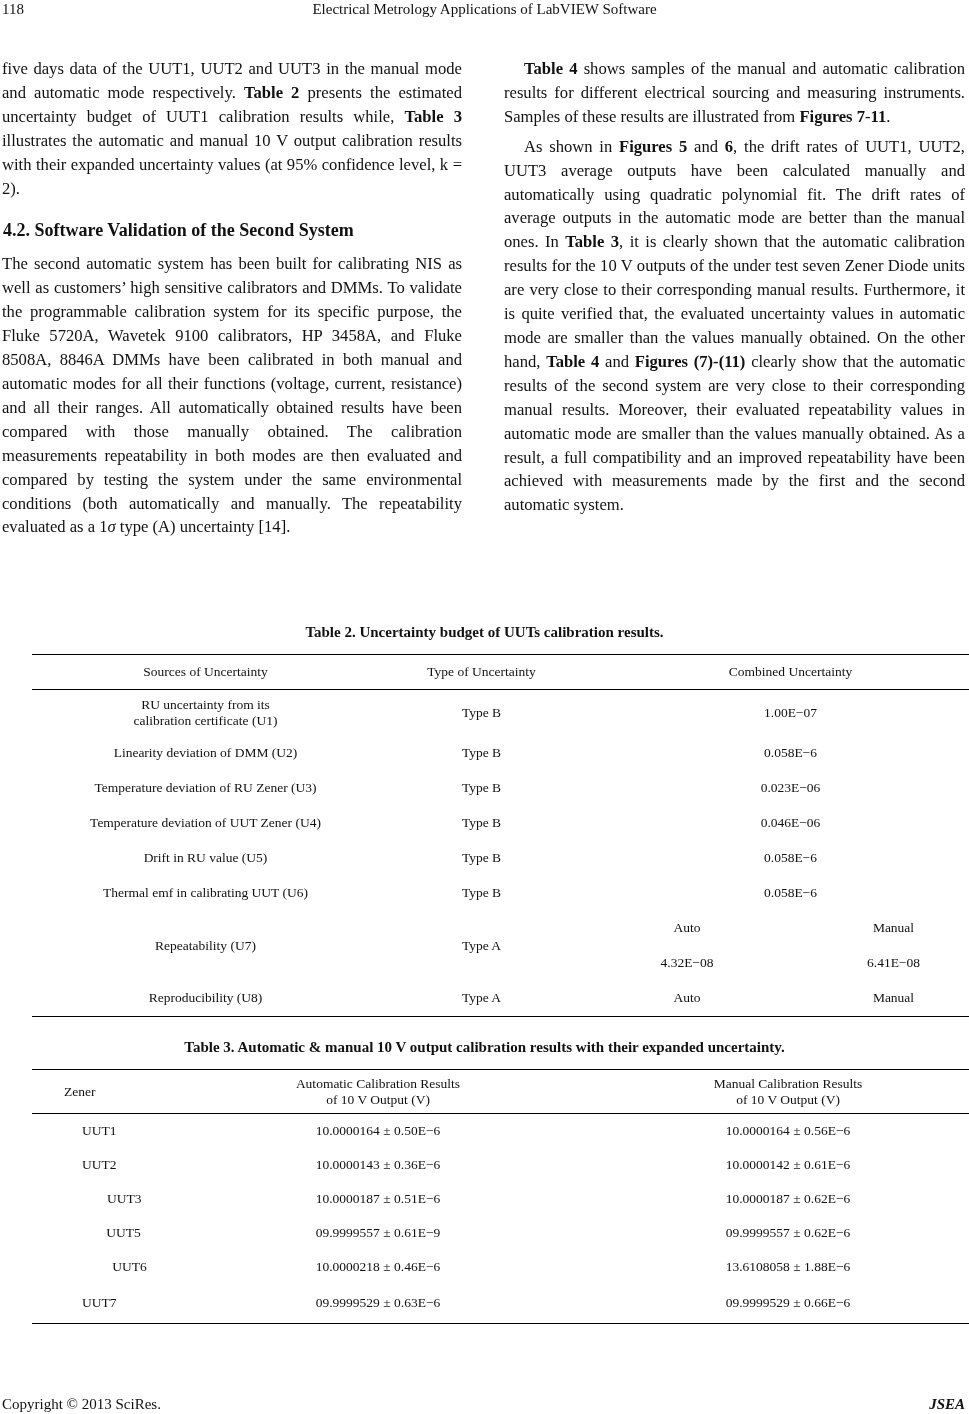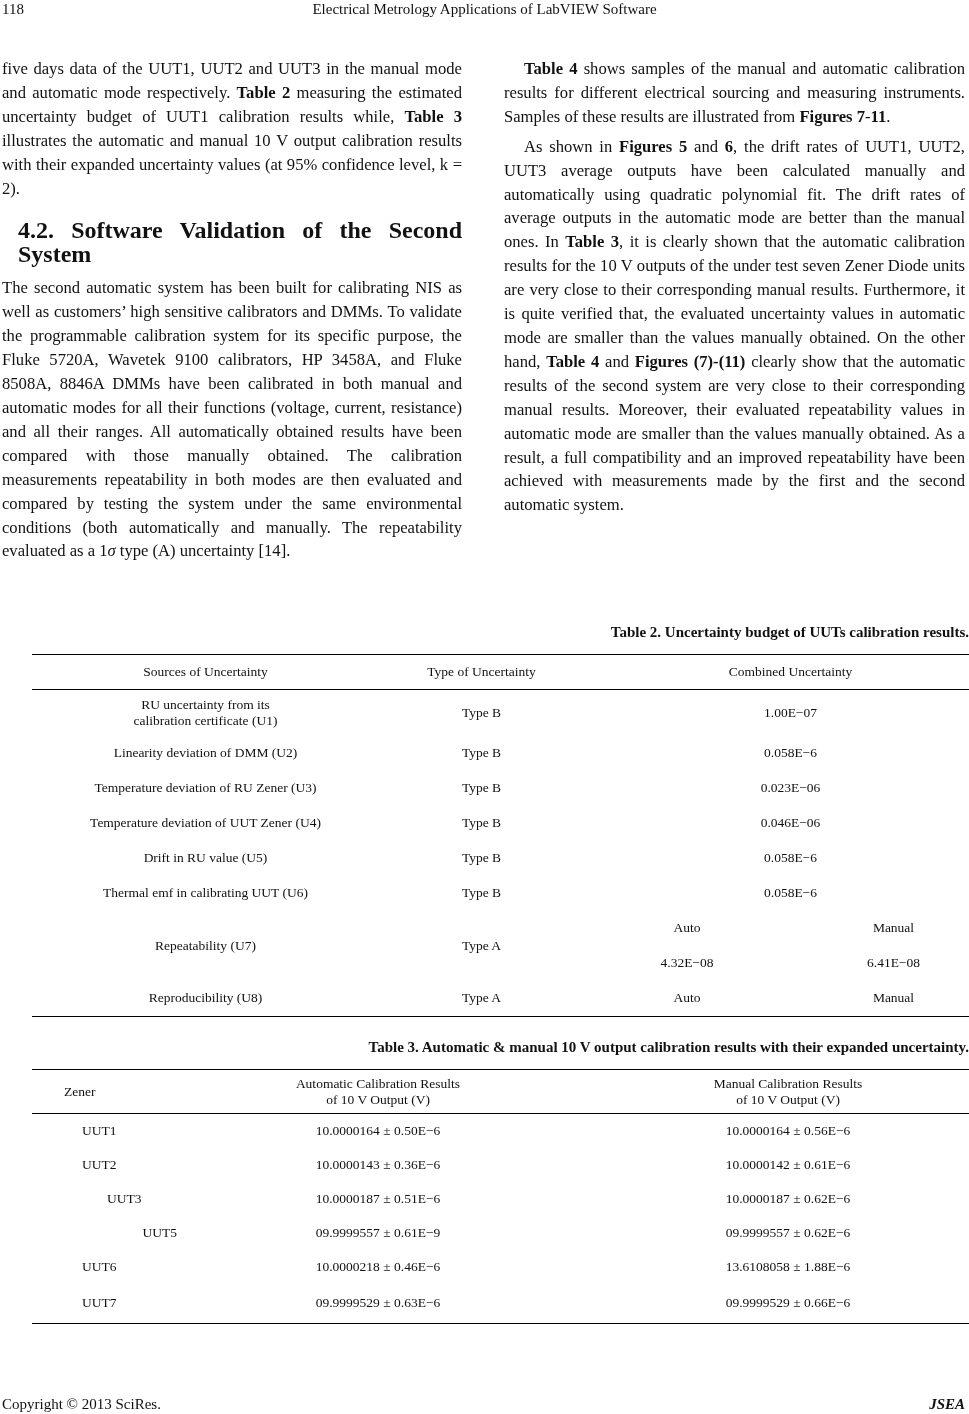--- a/index.html
+++ b/index.html
@@ -8,39 +8,39 @@
     .header { position: absolute; top: 0; left: 0; width: 969px; height: 24px; font-size: 15px; }
     .header .pnum { position: absolute; left: 2px; top: 1px; }
     .header .rtitle { position: absolute; left: 0; width: 969px; text-align: center; top: 1px; }
     .col { position: absolute; top: 57px; font-size: 16.6px; line-height: 23.9px; text-align: justify; }
     .col.left { left: 2px; width: 460px; }
     .col.right { left: 504px; width: 461px; }
     .col p { margin: 0; }
     .col p.indent { text-indent: 20px; }
     .col p + p { margin-top: 1px; }
     .col b { font-weight: bold; }
-    .sec-title { font-weight: bold; font-size: 24px; margin: 18px 0 10px 16px; line-height: 24px; }
-    .caption { position: absolute; left: 0; width: 969px; text-align: right; font-weight: bold; font-size: 15px; }
+    .sec-title { font-weight: bold; font-size: 18px; margin: 18px 0 10px 1px; line-height: 24px; }
+    .caption { position: absolute; left: 0; width: 969px; text-align: center; font-weight: bold; font-size: 15px; }
     table.t { position: absolute; left: 0; width: 965px; border-collapse: collapse; font-size: 13.5px; margin-left: 32px; }
     table.t td, table.t th { font-weight: normal; text-align: center; padding: 0; vertical-align: middle; }
     table.t tr.head th { border-top: 1.6px solid #000; border-bottom: 1.6px solid #000; }
     table.t tr.last td { border-bottom: 1.6px solid #000; }
     .footer { position: absolute; top: 1396px; left: 2px; width: 963px; font-size: 15px; }
     .footer .right { position: absolute; right: 0; top: 0; font-weight: bold; font-style: italic; }
   </style>
 </head>
 <body>
 
 <div class="header">
   <span class="pnum">118</span>
   <span class="rtitle">Electrical Metrology Applications of LabVIEW Software</span>
 </div>
 
 <div class="col left">
-  <p><span>five days data of the UUT1, UUT2 and UUT3 in the manual mode and automatic mode respectively. </span><b>Table 2</b><span> measuring the estimated uncertainty budget of UUT1 calibration results while, </span><b>Table 3</b><span> illustrates the automatic and manual 10 V output calibration results with their expanded uncertainty values (at 95% confidence level, k = 2).</span></p>
+  <p><span>five days data of the UUT1, UUT2 and UUT3 in the manual mode and automatic mode respectively. </span><b>Table 2</b><span> presents the estimated uncertainty budget of UUT1 calibration results while, </span><b>Table 3</b><span> illustrates the automatic and manual 10 V output calibration results with their expanded uncertainty values (at 95% confidence level, k = 2).</span></p>
   <div class="sec-title">4.2. Software Validation of the Second System</div>
   <p><span>The second automatic system has been built for calibrating NIS as well as customers’ high sensitive calibrators and DMMs. To validate the programmable calibration system for its specific purpose, the Fluke 5720A, Wavetek 9100 calibrators, HP 3458A, and Fluke 8508A, 8846A DMMs have been calibrated in both manual and automatic modes for all their functions (voltage, current, resistance) and all their ranges. All automatically obtained results have been compared with those manually obtained. The calibration measurements repeatability in both modes are then evaluated and compared by testing the system under the same environmental conditions (both automatically and manually. The repeatability evaluated as a 1</span><i>σ</i><span> type (A) uncertainty [14].</span></p>
 </div>
 
 <div class="col right">
   <p class="indent"><b>Table 4</b><span> shows samples of the manual and automatic calibration results for different electrical sourcing and measuring instruments. Samples of these results are illustrated from </span><b>Figures 7</b><span>-</span><b>11</b><span>.</span></p>
   <p class="indent" style="margin-top:6px"><span>As shown in </span><b>Figures 5</b><span> and </span><b>6</b><span>, the drift rates of UUT1, UUT2, UUT3 average outputs have been calculated manually and automatically using quadratic polynomial fit. The drift rates of average outputs in the automatic mode are better than the manual ones. In </span><b>Table 3</b><span>, it is clearly shown that the automatic calibration results for the 10 V outputs of the under test seven Zener Diode units are very close to their corresponding manual results. Furthermore, it is quite verified that, the evaluated uncertainty values in automatic mode are smaller than the values manually obtained. On the other hand, </span><b>Table 4</b><span> and </span><b>Figures (7)-(11)</b><span> clearly show that the automatic results of the second system are very close to their corresponding manual results. Moreover, their evaluated repeatability values in automatic mode are smaller than the values manually obtained. As a result, a full compatibility and an improved repeatability have been achieved with measurements made by the first and the second automatic system.</span></p>
 </div>
 
 <div class="caption" style="top:624px">Table 2. Uncertainty budget of UUTs calibration results.</div>
@@ -128,26 +128,26 @@
     <td style="text-align:left;padding-left:50px">UUT2</td>
     <td>10.0000143 ± 0.36E−6</td>
     <td>10.0000142 ± 0.61E−6</td>
   </tr>
   <tr style="height:34px">
     <td style="text-align:left;padding-left:75px">UUT3</td>
     <td>10.0000187 ± 0.51E−6</td>
     <td>10.0000187 ± 0.62E−6</td>
   </tr>
   <tr style="height:34px">
-    <td style="text-align:right;padding-left:38px">UUT5</td>
+    <td style="text-align:center;padding-left:38px">UUT5</td>
     <td>09.9999557 ± 0.61E−9</td>
     <td>09.9999557 ± 0.62E−6</td>
   </tr>
   <tr style="height:34px">
-    <td style="text-align:left;padding-left:50px">UUT6</td>
+    <td style="text-align:center;padding-left:50px">UUT6</td>
     <td>10.0000218 ± 0.46E−6</td>
     <td>13.6108058 ± 1.88E−6</td>
   </tr>
   <tr class="last" style="height:40px">
     <td style="text-align:left;padding-left:50px">UUT7</td>
     <td>09.9999529 ± 0.63E−6</td>
     <td>09.9999529 ± 0.66E−6</td>
   </tr>
 </tbody>
   </table>

